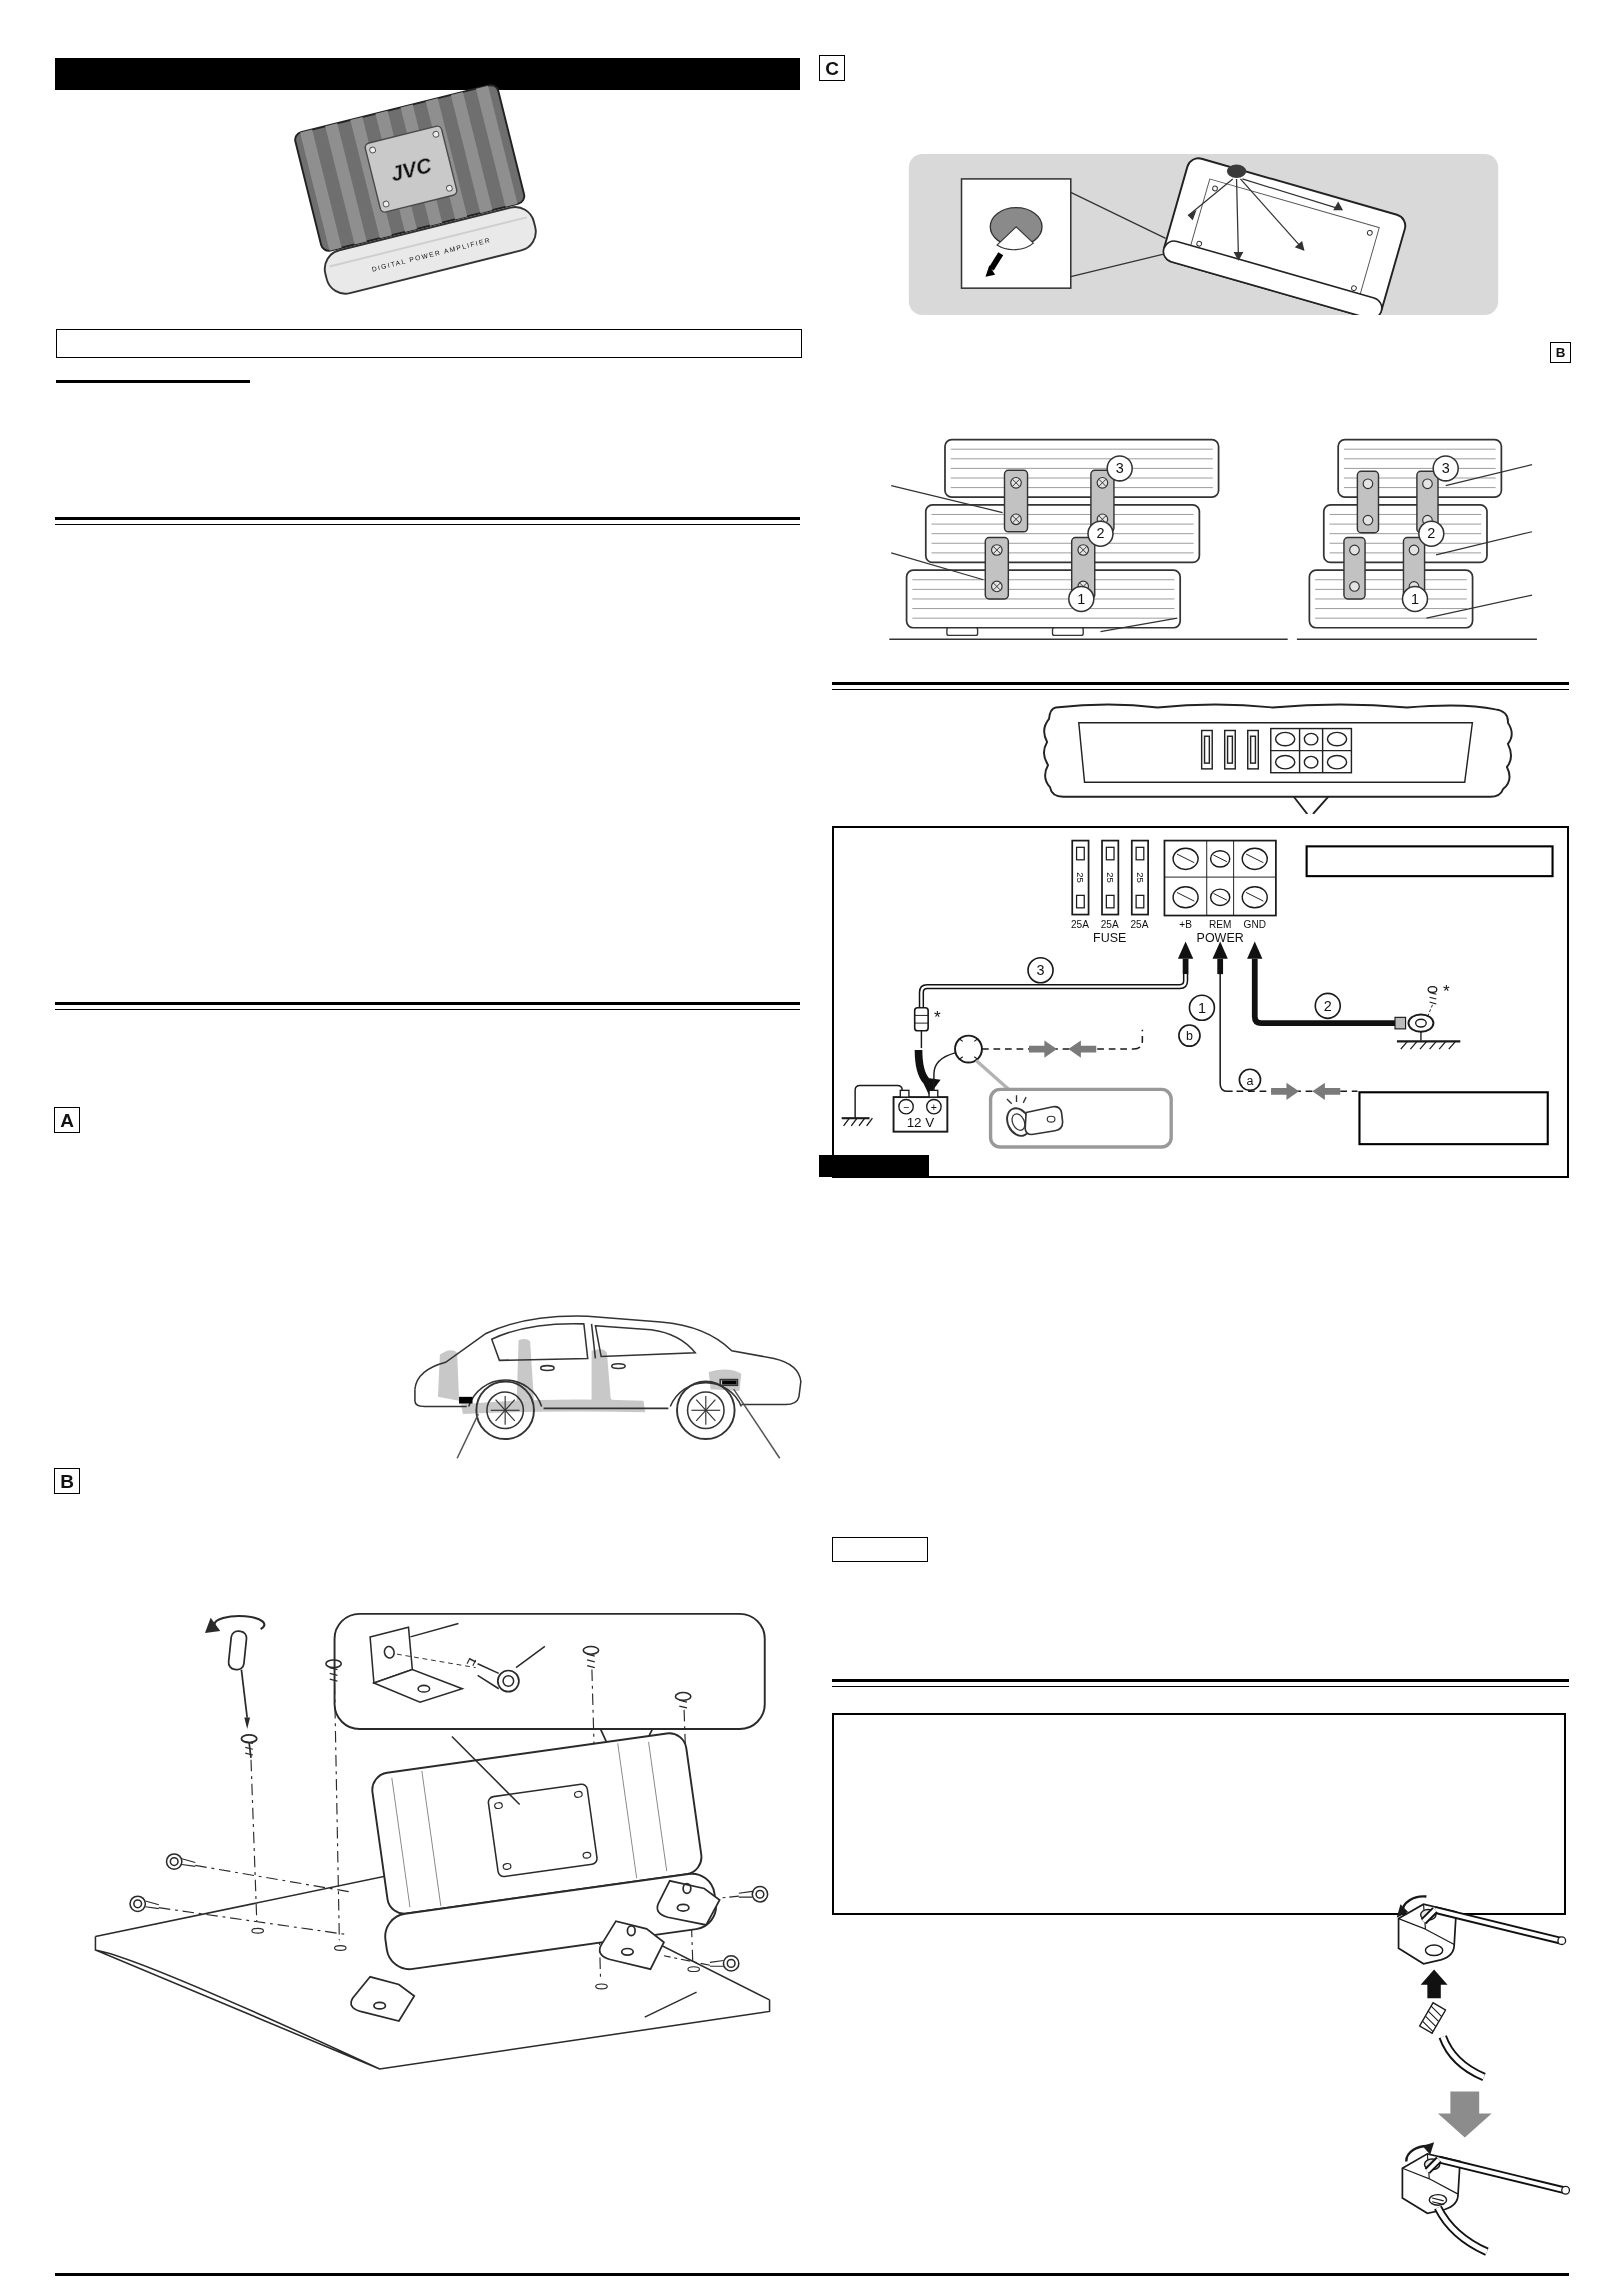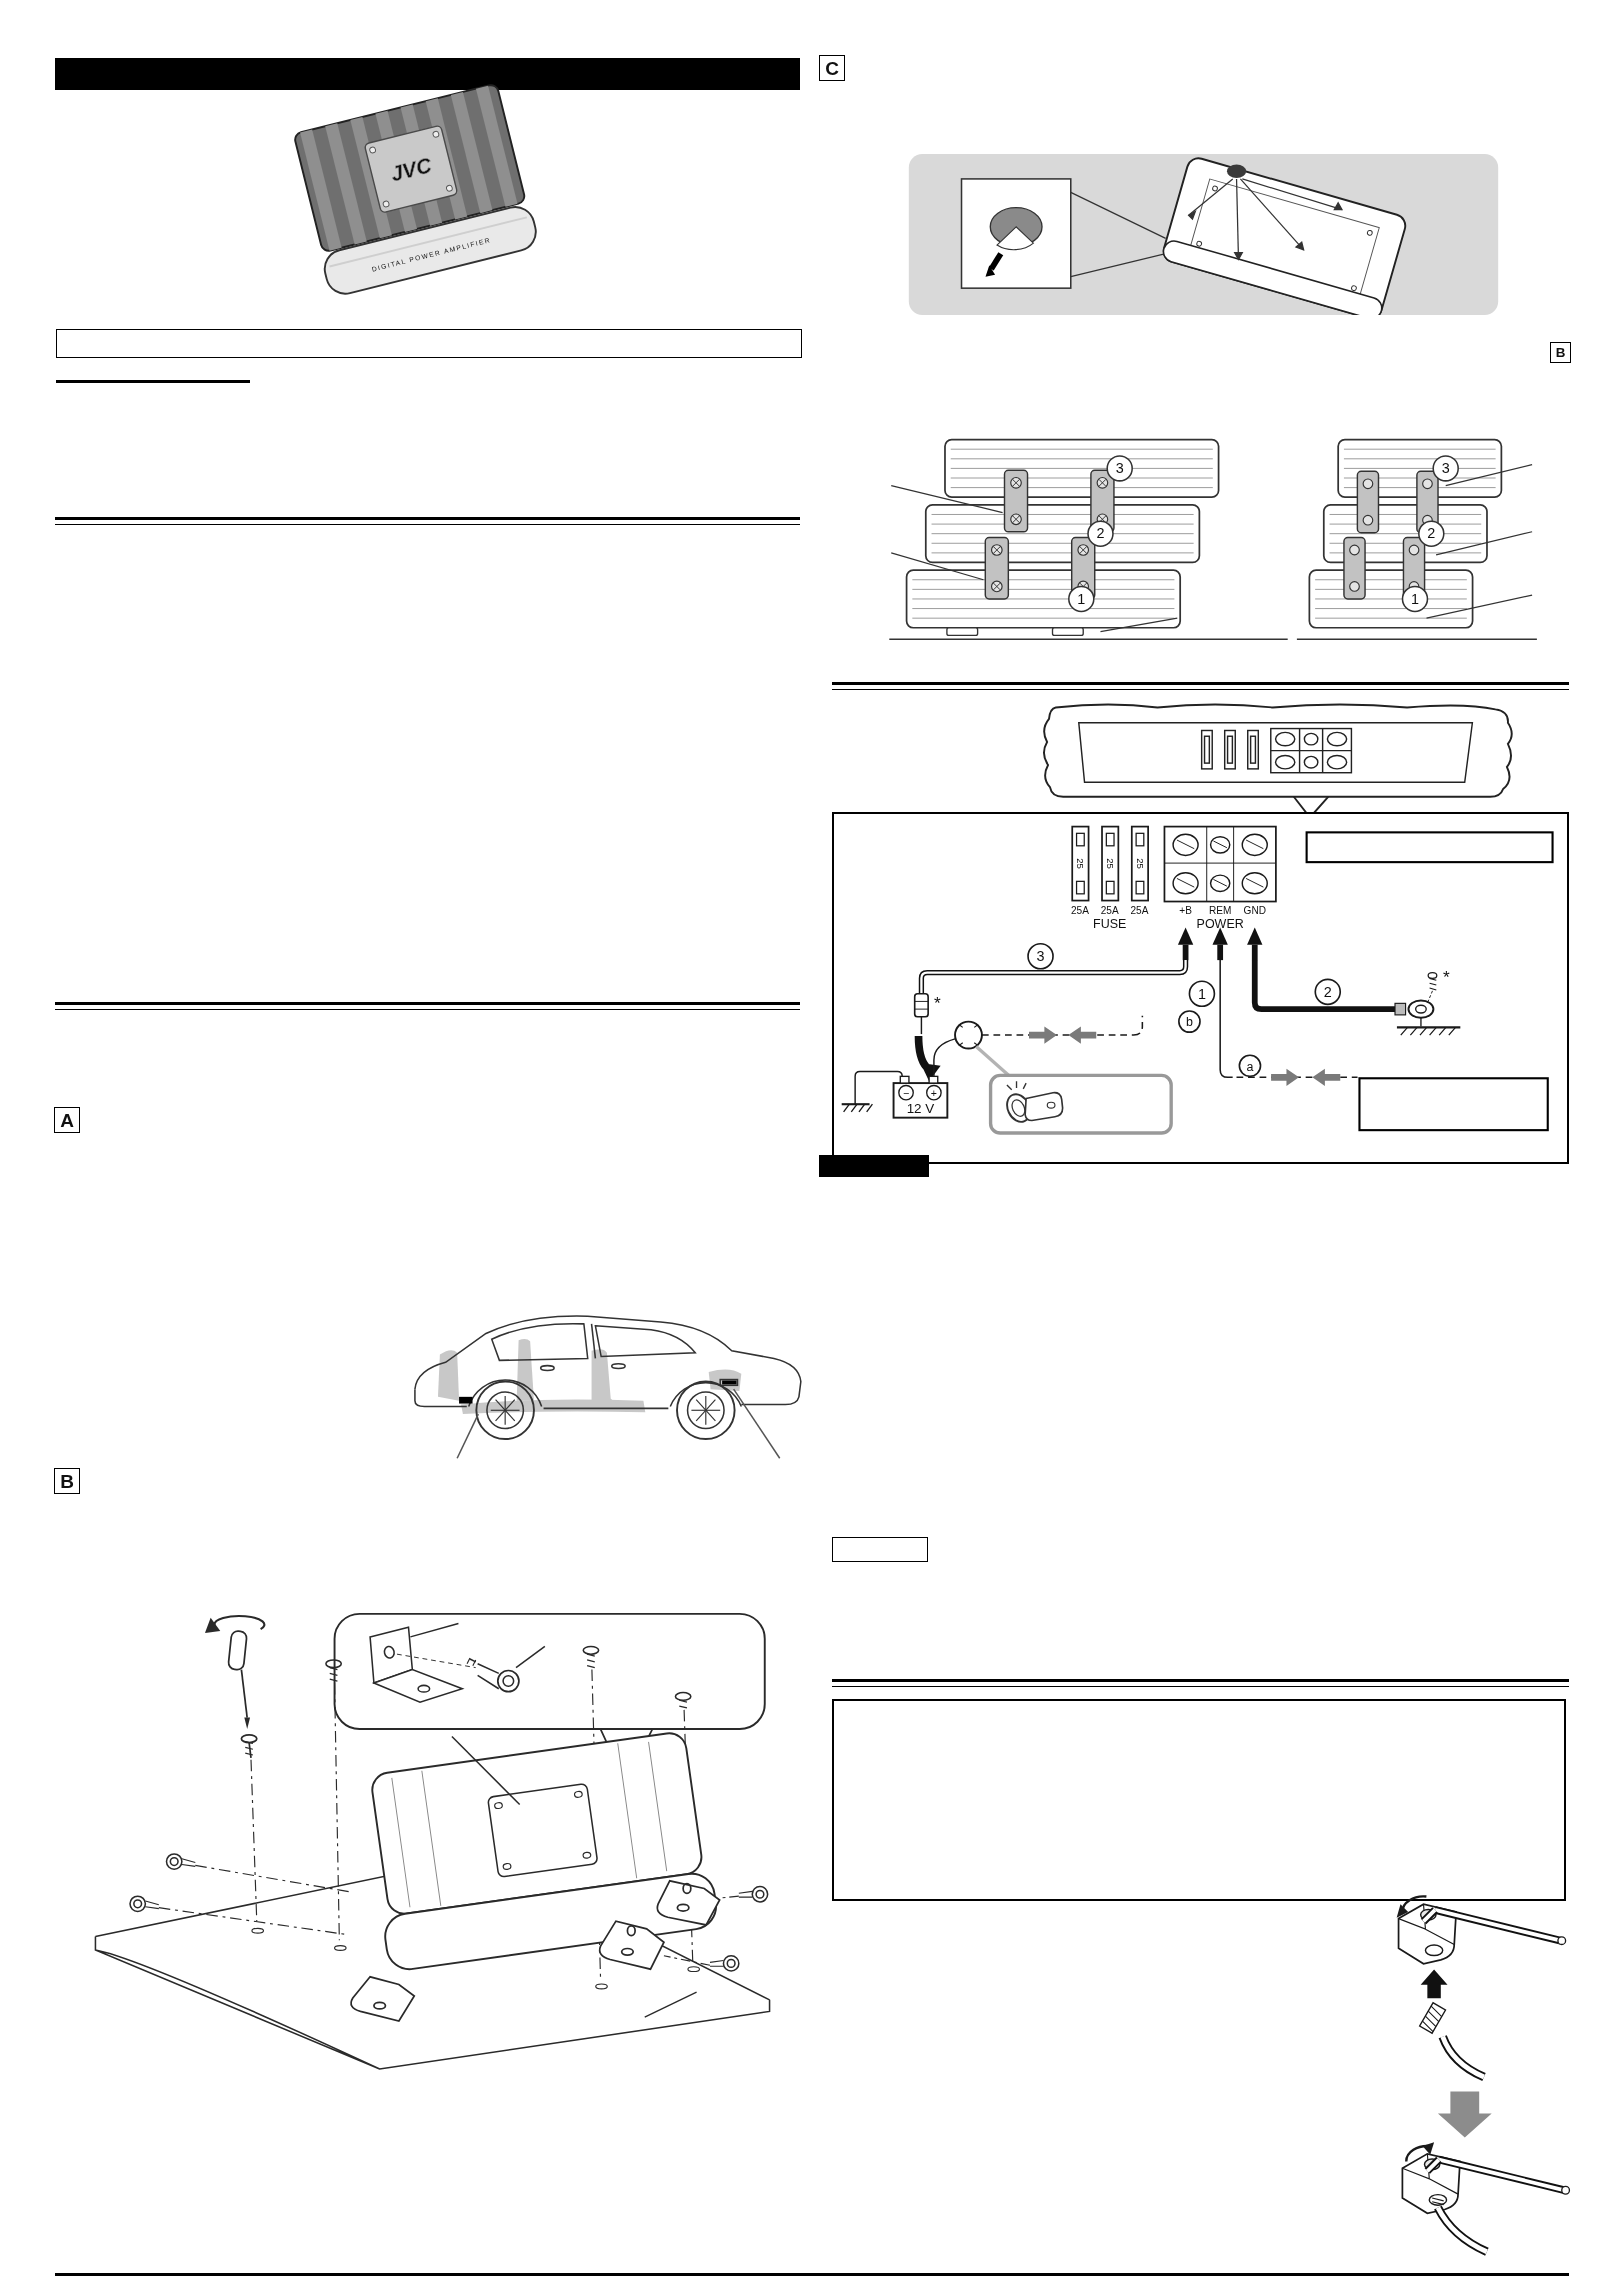--- a/index.html
+++ b/index.html
@@ -1,21 +1,21 @@
 <!DOCTYPE html>
 <html><head>
 <meta charset="utf-8">
 <style>
   html,body{margin:0;padding:0;background:#fff;}
   #page{position:relative;width:1620px;height:2288px;background:#fff;
         font-family:"Liberation Sans","DejaVu Sans",sans-serif;color:#111;overflow:hidden;}
   .abs{position:absolute;}
   .blackbar{background:#000;}
   .obox{border:1.9px solid #000;background:#fff;box-sizing:border-box;}
-  .obox-thick{border:2.9px solid #000;background:#fff;box-sizing:border-box;}
+  .obox-thick{border:2.9px solid #000;background:#fff;box-sizing:border-box;margin-top:14px;}
   .rule-double{height:7.7px;border-top:3.8px solid #000;border-bottom:1.9px solid #000;box-sizing:border-box;}
   .rule-single{background:#000;}
   .seclabel{border:1.9px solid #000;background:#fff;box-sizing:border-box;
             display:flex;align-items:center;justify-content:center;
             font-size:19px;font-weight:bold;line-height:1;}
   .seclabel.small{font-size:13.4px;border-width:1.4px;}
   svg{display:block;}
   svg text{font-family:"Liberation Sans","DejaVu Sans",sans-serif;fill:#111;}
   .underline-seg{background:#000;}
 </style>

